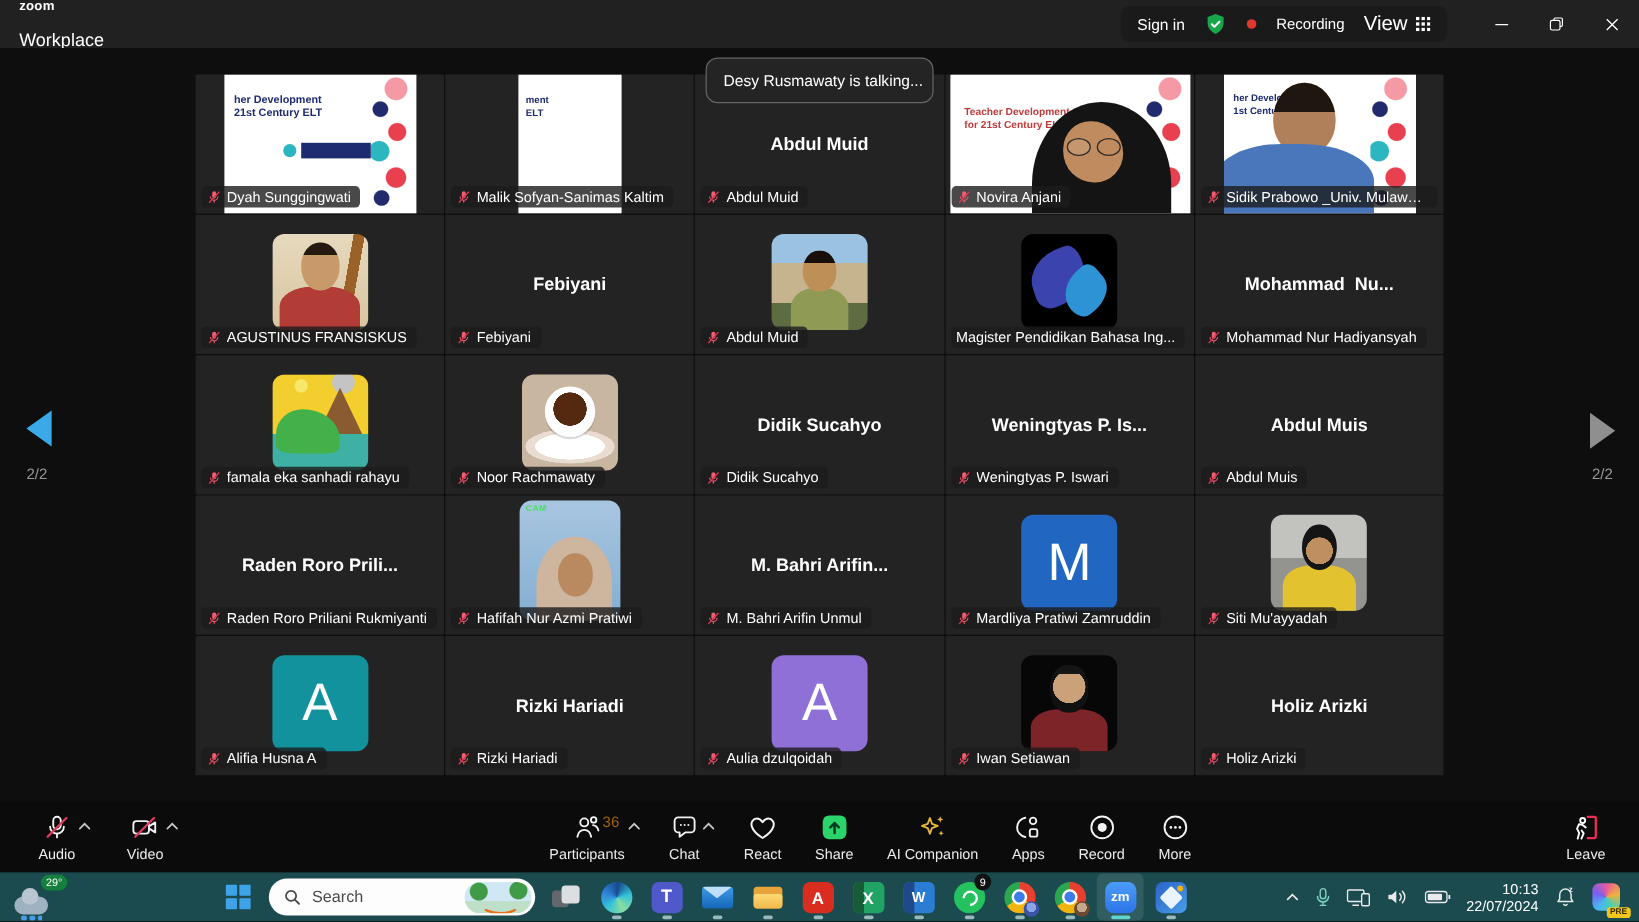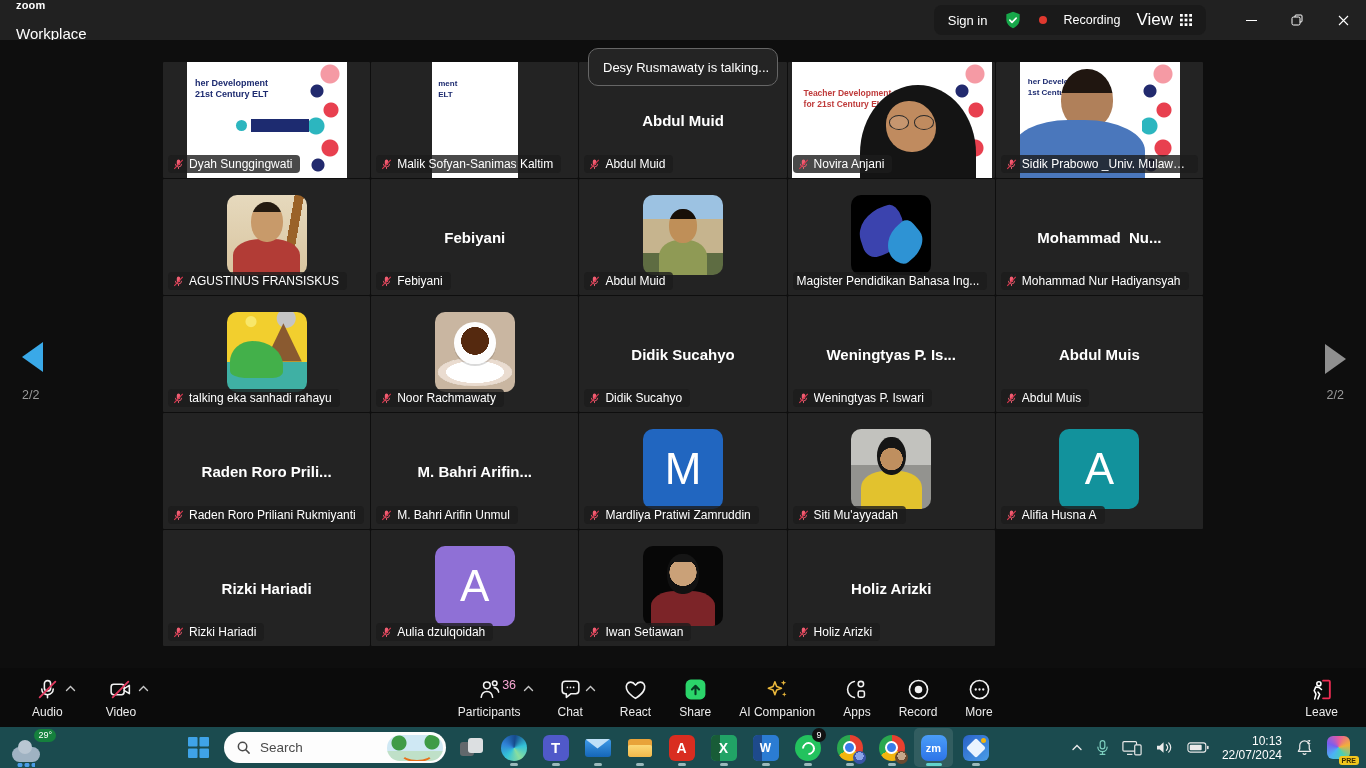--- a/index.html
+++ b/index.html
@@ -98,21 +98,21 @@
   .ph-iwan::before{left:10%;top:56%;width:80%;height:48%;background:#7c2428;border-radius:38% 38% 0 0;}
   .ph-iwan::after{left:30%;top:10%;width:40%;height:50%;background:linear-gradient(180deg,#151515 0 20%,transparent 20%),radial-gradient(circle at 50% 46%,#caa178 0 50%,#111 51%);border-radius:46%;}
 
   
   .toolbar{height:59px;background:#0b0b0b;display:flex;align-items:center;padding:0 14px;}
   .tb{display:flex;flex-direction:column;align-items:center;justify-content:center;gap:3px;background:none;border:none;color:#ececec;font-size:12px;padding:2px 6px;position:relative;}
   .tb-group{display:flex;align-items:center;}
   .tb-chev{background:none;border:none;padding:2px;margin:0 0 20px -6px;}
   .tb-left{display:flex;align-items:center;gap:22px;margin-left:12px;}
   .tb-center{display:flex;align-items:flex-end;gap:16px;margin:0 auto;}
-  .pcount{position:absolute;top:3px;left:calc(50% + 13px);font-size:12.5px;color:#f9a8d4;}
+  .pcount{position:absolute;top:3px;left:calc(50% + 13px);font-size:12.5px;color:#a16207;}
   .tb-leave{margin-right:8px;}
 
   
   .taskbar{height:41px;background:#1b4b4f;display:flex;align-items:center;padding:0 8px;position:relative;}
   .weather{position:relative;width:46px;height:38px;background:none;border:none;}
   .w-cloud{position:absolute;left:4px;bottom:5px;width:28px;height:15px;background:#9fb2c2;border-radius:9px;}
   .w-cloud::before{content:"";position:absolute;left:6px;top:-7px;width:14px;height:14px;background:#b9c6d2;border-radius:50%;}
   .w-cloud::after{content:"";position:absolute;left:5px;bottom:-5px;width:18px;height:4px;background:
     radial-gradient(circle at 3px 2px,#4a9de8 0 2px,transparent 3px),
     radial-gradient(circle at 10px 2px,#4a9de8 0 2px,transparent 3px),
@@ -399,21 +399,21 @@
     <span class="tile-art">
             <i class="phbox ph-famala"></i>
           </span>
 
     <span class="tile-label">
       <svg class="mic" viewBox="0 0 16 16" width="13" height="13">
         <path d="M8 1.8a2.1 2.1 0 0 1 2.1 2.1v3a2.1 2.1 0 1 1-4.2 0v-3A2.1 2.1 0 0 1 8 1.8z" fill="#ef5e72"></path>
         <path d="M4.2 7.2a3.8 3.8 0 0 0 7.6 0M8 11v2.6" stroke="#ef5e72" stroke-width="1.1" fill="none"></path>
         <path d="M2.8 13.4 13.2 2.2" stroke="#d8374f" stroke-width="1.4"></path>
       </svg>
-      <span class="lbl-text">talking eka sanhadi rahayu</span>
+      <span class="lbl-text">famala eka sanhadi rahayu</span>
     </span>
   </div>
         <div class="tile">
     <span class="tile-art">
             <i class="phbox ph-noor"></i>
           </span>
 
     <span class="tile-label">
       <svg class="mic" viewBox="0 0 16 16" width="13" height="13">
         <path d="M8 1.8a2.1 2.1 0 0 1 2.1 2.1v3a2.1 2.1 0 1 1-4.2 0v-3A2.1 2.1 0 0 1 8 1.8z" fill="#ef5e72"></path>
@@ -462,20 +462,38 @@
         <div class="tile">
     <span class="tile-art"></span>
     <span class="tile-center" style="display: flex;">Raden Roro Prili...</span>
     <span class="tile-label">
       <svg class="mic" viewBox="0 0 16 16" width="13" height="13">
         <path d="M8 1.8a2.1 2.1 0 0 1 2.1 2.1v3a2.1 2.1 0 1 1-4.2 0v-3A2.1 2.1 0 0 1 8 1.8z" fill="#ef5e72"></path>
         <path d="M4.2 7.2a3.8 3.8 0 0 0 7.6 0M8 11v2.6" stroke="#ef5e72" stroke-width="1.1" fill="none"></path>
         <path d="M2.8 13.4 13.2 2.2" stroke="#d8374f" stroke-width="1.4"></path>
       </svg>
       <span class="lbl-text">Raden Roro Priliani Rukmiyanti</span>
+    </span>
+  </div>
+        <div class="tile">
+    <span class="tile-art">
+            <i class="skybox">
+              <i class="hj"></i>
+              <i class="fc"></i>
+              <i class="cam">CAM</i>
+            </i>
+          </span>
+
+    <span class="tile-label">
+      <svg class="mic" viewBox="0 0 16 16" width="13" height="13">
+        <path d="M8 1.8a2.1 2.1 0 0 1 2.1 2.1v3a2.1 2.1 0 1 1-4.2 0v-3A2.1 2.1 0 0 1 8 1.8z" fill="#ef5e72"></path>
+        <path d="M4.2 7.2a3.8 3.8 0 0 0 7.6 0M8 11v2.6" stroke="#ef5e72" stroke-width="1.1" fill="none"></path>
+        <path d="M2.8 13.4 13.2 2.2" stroke="#d8374f" stroke-width="1.4"></path>
+      </svg>
+      <span class="lbl-text">Hafifah Nur Azmi Pratiwi</span>
     </span>
   </div>
         <div class="tile">
     <span class="tile-art"></span>
     <span class="tile-center" style="display: flex;">M. Bahri Arifin...</span>
     <span class="tile-label">
       <svg class="mic" viewBox="0 0 16 16" width="13" height="13">
         <path d="M8 1.8a2.1 2.1 0 0 1 2.1 2.1v3a2.1 2.1 0 1 1-4.2 0v-3A2.1 2.1 0 0 1 8 1.8z" fill="#ef5e72"></path>
         <path d="M4.2 7.2a3.8 3.8 0 0 0 7.6 0M8 11v2.6" stroke="#ef5e72" stroke-width="1.1" fill="none"></path>
         <path d="M2.8 13.4 13.2 2.2" stroke="#d8374f" stroke-width="1.4"></path>

